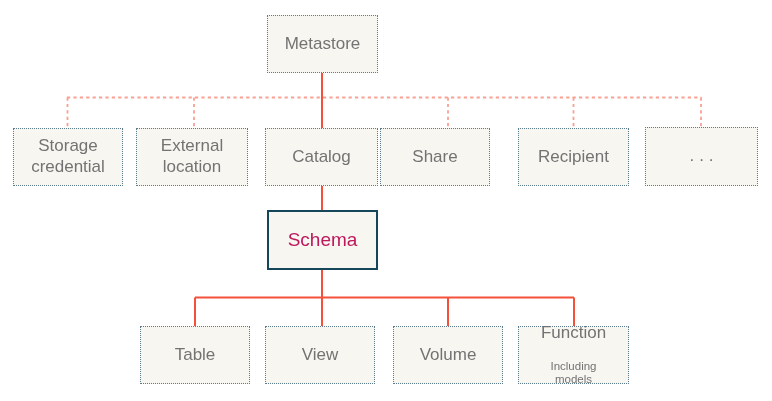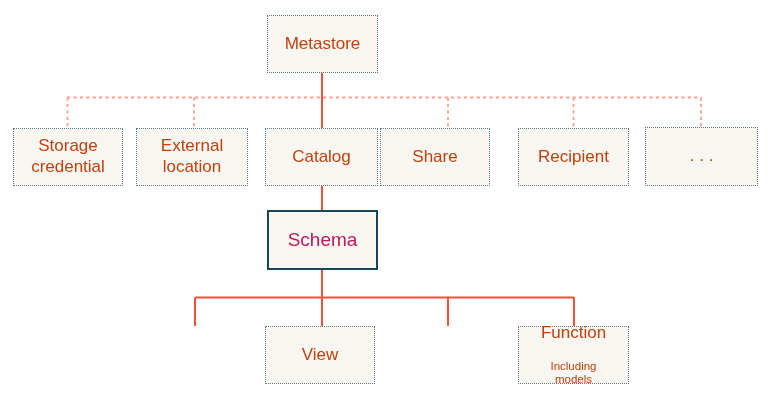--- a/index.html
+++ b/index.html
@@ -22,21 +22,21 @@
     background: #f8f6f1;
     display: flex;
     flex-direction: column;
     align-items: center;
     justify-content: center;
     text-align: center;
     line-height: 1.22;
   }
   .node.dashed {
     border: 1.5px dotted #5b7b8c;
-    color: #c2410c;
+    color: #737373;
     font-size: 17px;
   }
   .node.solid {
     border: 2px solid #15465a;
     color: #be185d;
     font-size: 19px;
   }
   .node-label { display: block; }
   .node-label.spread { letter-spacing: 5px; text-indent: 5px; }
   .node-sublabel {
@@ -94,21 +94,27 @@
     <span class="node-label">Recipient</span>
   </div>
   <div class="node dashed" style="left:645px; top:127px; width:113px; height:59px;">
     <span class="node-label spread">...</span>
   </div>
 
   <div class="node solid" style="left:267px; top:210px; width:111px; height:60px;">
     <span class="node-label">Schema</span>
   </div>
 
+  <div class="node dashed" style="left:140px; top:326px; width:110px; height:58px;">
+    <span class="node-label">Table</span>
+  </div>
   <div class="node dashed" style="left:265px; top:326px; width:110px; height:58px;">
     <span class="node-label">View</span>
+  </div>
+  <div class="node dashed" style="left:393px; top:326px; width:110px; height:58px;">
+    <span class="node-label">Volume</span>
   </div>
   <div class="node dashed" style="left:518px; top:326px; width:111px; height:58px;">
     <span class="node-label">Function</span>
     <span class="node-sublabel">Including models</span>
   </div>
 
 </div>
 
 </body></html>

